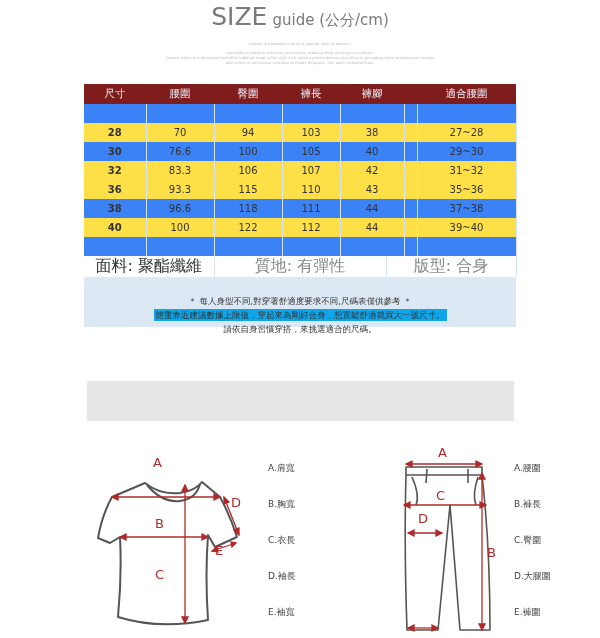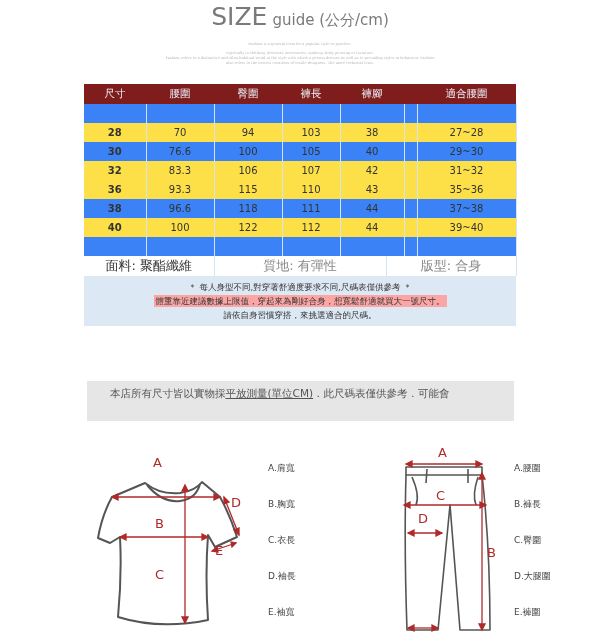--- a/index.html
+++ b/index.html
@@ -27,28 +27,28 @@
     border-right: 1px solid #d6e3f0; font-family: "DejaVu Sans", sans-serif;
     color: #333;
   }
   th {
     background: #7f1d1d; color: #eaf2fb; font-weight: normal; height: 20px; font-size: 10.5px;
     border-right: none;
   }
   tr.blue td { background: #3b82f6; }
   tr.white td { background: #fde047; }
   td.size { font-weight: bold; }
-  .info-row td { font-size: 13px; height: 20px; background: #fff; border-right: 1px solid #d6e3f0; color: #888; }
+  .info-row td { font-size: 16px; height: 20px; background: #fff; border-right: 1px solid #d6e3f0; color: #888; }
   .info-row td.mat { color: #333; }
   .notes {
-    background: #dce8f4; width: 432px; padding-top: 4px; height: 50px;
+    background: #dce8f4; width: 432px; padding-top: 17px; height: 50px;
     text-align: center; font-family: "DejaVu Serif", serif;
   }
   .notes div { font-size: 8.5px; line-height: 14px; color: #333; }
-  .notes span.hl { background: #fca5a5; padding: 1px 2px; margin-top: 41px; }
+  .notes span.hl { background: #0ea5e9; padding: 1px 2px; margin-top: 41px; }
   .disclaimer {
     position: absolute; left: 87px; top: 381px; width: 427px; height: 40px;
     background: #e6e6e6; padding: 5px 0 0 23px;
     font-size: 10.5px; line-height: 15px; color: #555;
   }
   .disclaimer u { text-decoration: underline; }
   .diagram { position: absolute; }
   .legend { position: absolute; font-size: 9px; color: #444; }
   .legend div { height: 36px; }
   .lab { position: absolute; font-size: 13px; color: #b02a2a; font-weight: normal; }
@@ -175,23 +175,20 @@
   </tbody>
     </table>
   <div class="notes">
     <div>＊ 每人身型不同,對穿著舒適度要求不同,尺碼表僅供參考 ＊</div>
     <div><span class="hl">體重靠近建議數據上限值，穿起來為剛好合身，想寬鬆舒適就買大一號尺寸。</span></div>
     <div>請依自身習慣穿搭，來挑選適合的尺碼。</div>
   </div>
 </div>
 
 <div class="disclaimer">
-  <div>
-    <span>本店所有尺寸皆以實物採</span><u>平放測量(單位CM)</u><span>．此尺碼表僅供參考．可能會</span>
-  </div>
 </div>
 
 <div class="diagram" style="left:90px; top:455px; width:170px; height:175px;">
   <svg width="170" height="175" viewBox="0 0 170 175">
     <g fill="none" stroke="#555" stroke-width="2" stroke-linejoin="round">
       <path d="M55 28 Q70 40 90 38 Q105 36 112 27 L130 42 Q140 60 147 82 L125 92 L118 80 Q115 120 118 165 Q70 175 28 162 Q32 120 30 82 L20 88 L8 83 Q12 60 22 42 Z"></path>
       <path d="M57 30 Q72 48 90 46 Q106 44 110 29"></path>
     </g>
     <g stroke="#b02a2a" stroke-width="1.3" fill="#b02a2a">
       <line x1="22" y1="42" x2="130" y2="42"></line>

